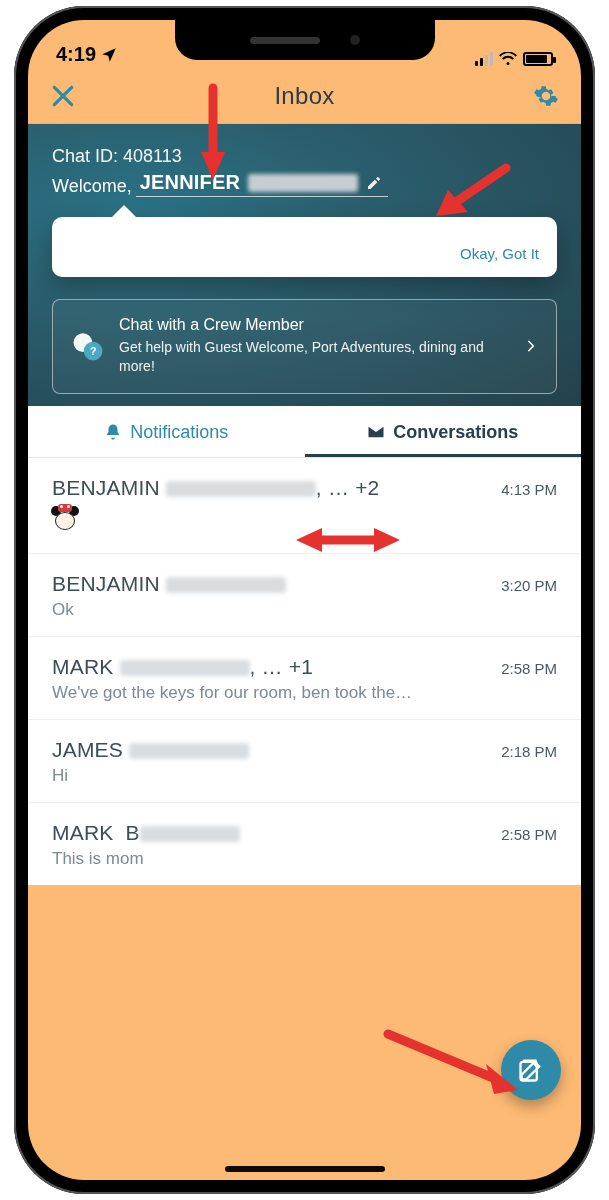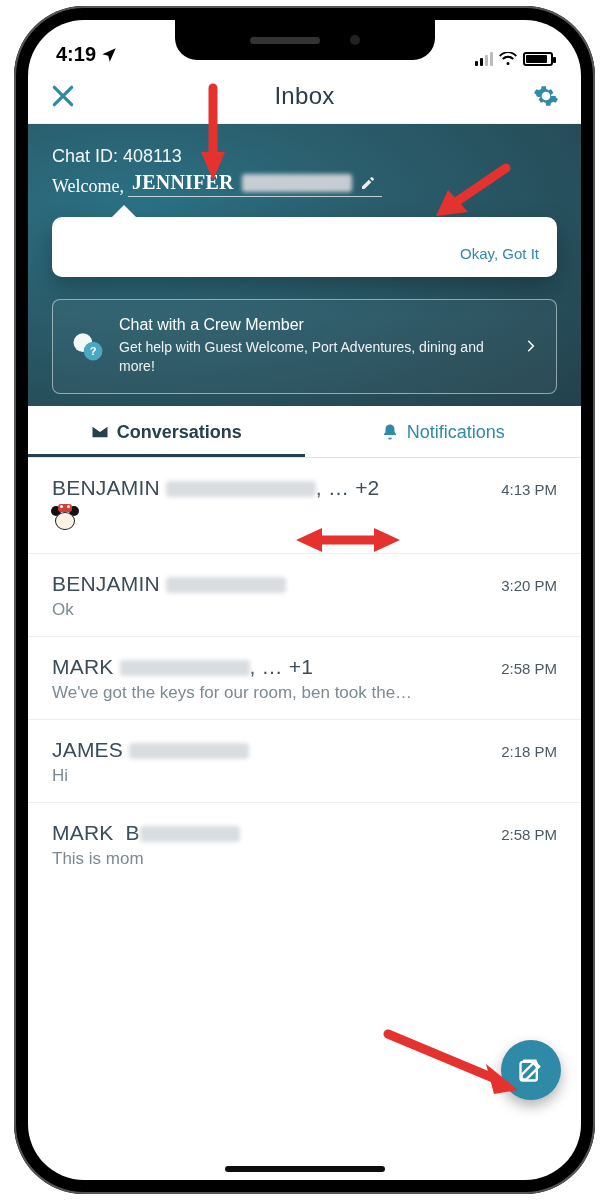--- a/index.html
+++ b/index.html
@@ -6,21 +6,21 @@
   html, body { background: #fff; font-family: -apple-system, Helvetica, Arial, sans-serif; }
   body { width: 609px; height: 1200px; position: relative; overflow: hidden; }
 
   
   .phone {
     position: absolute; left: 14px; top: 6px; width: 581px; height: 1188px;
     background: #000; border-radius: 70px; box-shadow: 0 0 0 2px #555 inset;
   }
   .phone-inner {
     position: absolute; left: 14px; top: 14px; right: 14px; bottom: 14px;
-    background: #ffffff; border-radius: 56px; overflow: hidden;
+    background: #fdba74; border-radius: 56px; overflow: hidden;
   }
   .side-btn { position: absolute; background: #000; border-radius: 6px; }
   .sb1 { left: 4px; top: 200px; width: 10px; height: 44px; }
   .sb2 { left: 4px; top: 270px; width: 10px; height: 80px; }
   .sb3 { left: 4px; top: 370px; width: 10px; height: 80px; }
   .sb4 { right: 4px; top: 280px; width: 10px; height: 110px; }
 
   .notch {
     position: absolute; top: 0; left: 50%; transform: translateX(-50%);
     width: 260px; height: 40px; background: #000;
@@ -53,21 +53,21 @@
   .navbar .title { font-size: 24px; color:#2b3c4a; font-weight:400; letter-spacing:0.3px;}
   .navbar .close { position:absolute; left:22px; color:#2f8aa8; }
   .navbar .gear  { position:absolute; right:22px; color:#2f8aa8; }
   .ico { width:26px; height:26px; display:block; }
 
   .hero {
     background: radial-gradient(ellipse at 20% 30%, #2a7286 0%, #2b5f6e 35%, #23414c 100%);
     padding: 22px 24px 12px 24px; color:#fff; position:relative;
   }
   .chatid { font-size:18px; opacity:.95; }
-  .welcome-row { display:flex; align-items:flex-end; gap:4px; margin-top:4px;font-family:Liberation Serif, serif;}
+  .welcome-row { display:flex; align-items:flex-end; gap:4px; margin-top:4px;}
   .welcome { font-size:18px; }
   .username-wrap { border-bottom:1px solid rgba(255,255,255,.7); padding:0 6px 2px 4px; display:flex; align-items:center; gap:8px;}
   .username { font-size:20px; font-weight:600; letter-spacing:.2px;}
   .blur-white { background: rgba(210,215,218,0.92); color:transparent; filter: blur(2px); border-radius:3px; display:inline-block; width:110px; height:18px; vertical-align:middle;}
   .pencil { width:16px; height:16px; color:#fff; opacity:.9;}
 
   .tooltip-card {
     background:#fff; color:#304a56; border-radius:10px; padding:16px 18px 12px 18px; margin-top:20px;
     box-shadow: 0 10px 24px rgba(0,0,0,.28); position:relative; font-size:15px; line-height:1.45;
   }
@@ -215,31 +215,31 @@
           <h3>Chat with a Crew Member</h3>
           <p>Get help with Guest Welcome, Port Adventures, dining and more!</p>
         </div>
         <svg class="chev" viewBox="0 0 24 24">
             <path d="M8 4l8 8-8 8" stroke="currentColor" stroke-width="2.5" fill="none" stroke-linecap="round"></path>
           </svg>
       </div>
     </div>
 
     <div class="tabs">
+      <div class="tab">
+        <svg class="tico" viewBox="0 0 24 24">
+            <path fill="currentColor" d="M12 2a6 6 0 016 6v4l2 3v1H4v-1l2-3V8a6 6 0 016-6zm0 20a2.5 2.5 0 002.5-2.5h-5A2.5 2.5 0 0012 22z"></path>
+          </svg>
+        <span>Notifications</span>
+      </div>
       <div class="tab active">
         <svg class="tico" viewBox="0 0 24 24">
             <path fill="currentColor" d="M2 5h20v14H2zM2 5l10 7L22 5"></path>
           </svg>
         <span>Conversations</span>
-      </div>
-      <div class="tab">
-        <svg class="tico" viewBox="0 0 24 24">
-            <path fill="currentColor" d="M12 2a6 6 0 016 6v4l2 3v1H4v-1l2-3V8a6 6 0 016-6zm0 20a2.5 2.5 0 002.5-2.5h-5A2.5 2.5 0 0012 22z"></path>
-          </svg>
-        <span>Notifications</span>
       </div>
     </div>
 
     <div class="list">
 
       <div class="row">
         <div class="head">
           <div class="name">
             <span>BENJAMIN</span>
             <span class="blur-gray bw-md"></span><span>, … +2</span>

